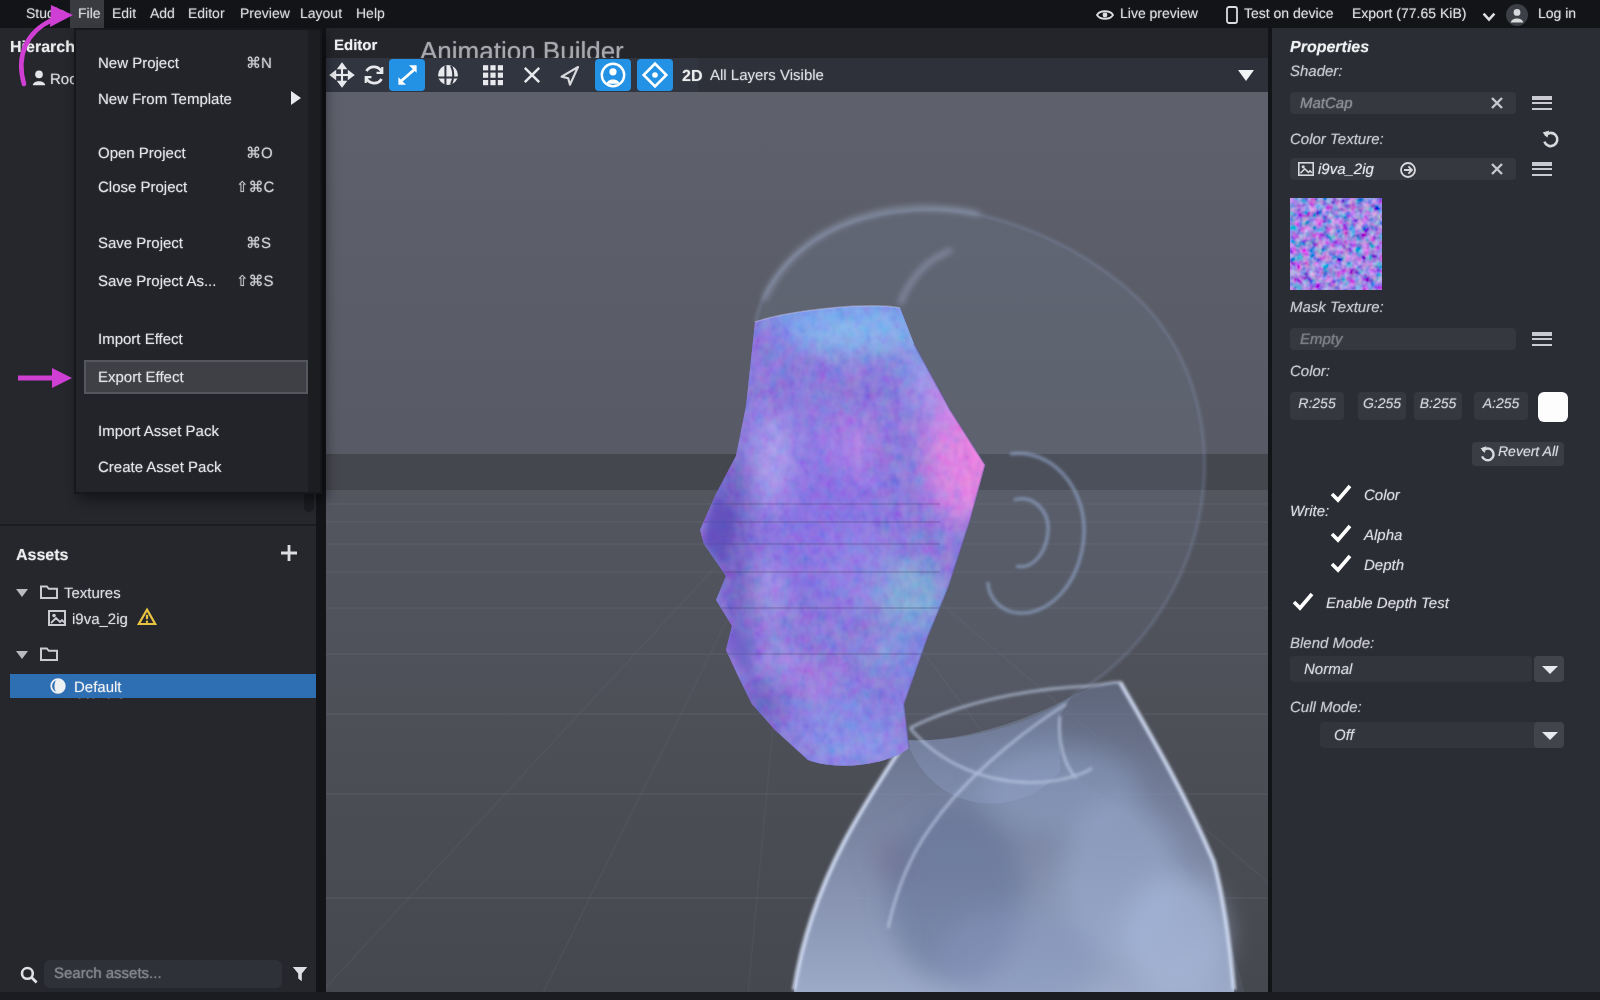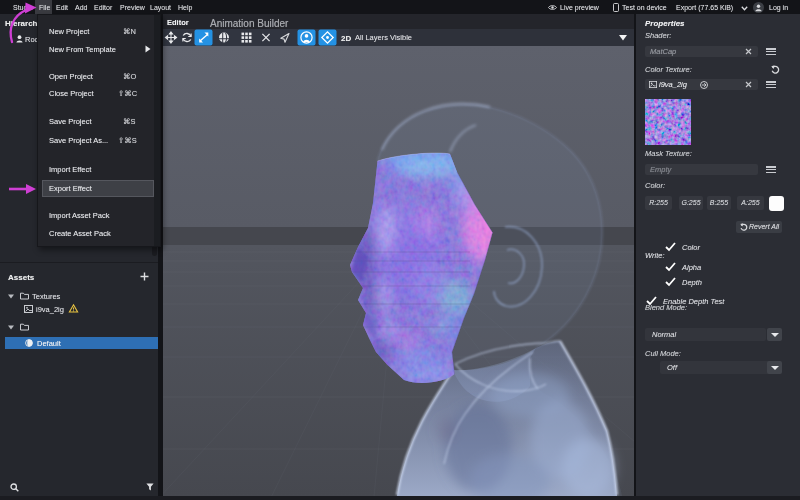--- a/index.html
+++ b/index.html
@@ -94,29 +94,30 @@
     <svg class="ic" style="left:25px; top:325px;" width="8" height="8" viewBox="0 0 8 8">
       <circle cx="4" cy="4" r="3.4" fill="none" stroke="#eef0f2" stroke-width="0.9"></circle>
       <path d="M4,0.6 A3.4,3.4 0 0 1 4,7.4 A1.8,3.4 0 0 1 4,0.6" fill="#eef0f2"></path>
     </svg>
     <div class="arow" style="left:37px; top:325px; color:#f2f3f5;">Default</div>
 
     <svg class="ic" style="left:10px; top:469px;" width="9" height="9" viewBox="0 0 9 9">
       <circle cx="3.7" cy="3.7" r="2.7" fill="none" stroke="#dfe0e3" stroke-width="1.3"></circle>
         <path d="M5.8,5.8 L8.3,8.3" stroke="#dfe0e3" stroke-width="1.4"></path>
     </svg>
+    <div id="searchbox">Search assets...</div>
     <svg class="ic" style="left:146px; top:469px;" width="8" height="8" viewBox="0 0 8 8">
       <path d="M0.4,0.5 H7.6 L4.9,3.8 V7.6 L3.1,6.3 V3.8 Z" fill="#dfe0e3"></path>
     </svg>
   </div>
 
   <div id="editor" class="abs">
     <div id="tabbar">
       <span style="position:absolute; left:4px; top:4px; font-weight:bold; font-size:7.5px; color:#f0f1f3;">Editor</span>
-      <span style="position:absolute; left:47px; top:4px; font-size:10px; color:#a7a9ae;text-align:right;">Animation Builder</span>
+      <span style="position:absolute; left:47px; top:4px; font-size:13px; color:#a7a9ae;text-align:right;">Animation Builder</span>
     </div>
     <div id="toolbar">
       <svg width="471" height="17" viewBox="0 0 471 17">
         <rect x="186" y="0" width="285" height="17" fill="#2e313a"></rect>
 
         <g stroke="#e8e9ec" stroke-width="1.2" fill="#e8e9ec" transform="translate(8,8.5) scale(0.88) translate(-8,-8.5)">
           <line x1="8" y1="4.5" x2="8" y2="12.5"></line>
             <line x1="4" y1="8.5" x2="12" y2="8.5"></line>
           <path d="M8,2.2 l1.8,2.4 h-3.6 Z"></path>
             <path d="M8,14.8 l1.8,-2.4 h-3.6 Z"></path>
@@ -432,21 +433,21 @@
       </svg>
     <div class="chk" style="left:46px; top:249px;">Alpha</div>
     <svg class="ic" style="left:29px; top:263px;" width="11" height="9" viewBox="0 0 11 9">
         <path d="M1,5 L4,8 L10,1" fill="none" stroke="#fff" stroke-width="1.8"></path>
       </svg>
     <div class="chk" style="left:46px; top:264px;">Depth</div>
     <svg class="ic" style="left:10px; top:282px;" width="11" height="9" viewBox="0 0 11 9">
         <path d="M1,5 L4,8 L10,1" fill="none" stroke="#fff" stroke-width="1.8"></path>
       </svg>
     <div class="chk" style="left:27px; top:283px;">Enable Depth Test</div>
-    <div class="rl" style="top:289px;">Blend Mode:</div>
+    <div class="rl" style="top:303px;">Blend Mode:</div>
     <div class="sel" style="top:314px;">Normal</div>
     <div class="selbtn" style="top:314px;"></div>
     <div class="rl" style="top:335px;">Cull Mode:</div>
     <div class="sel" style="top:347px;margin-left:15px;">Off</div>
     <div class="selbtn" style="top:347px;"></div>
   </div>
 
   <div id="menubar" class="abs">
     <div id="filehl"></div>
     <span class="mitem" style="left:13px;">Studio</span>

